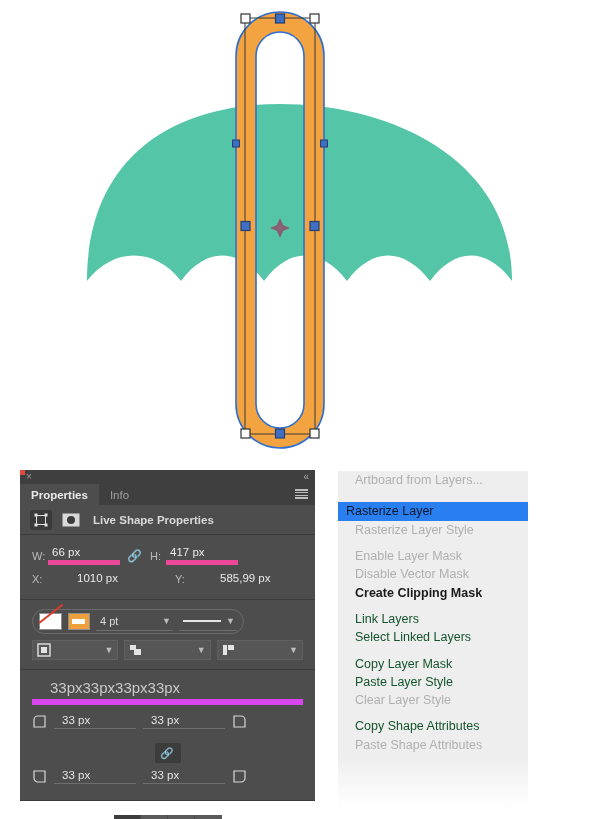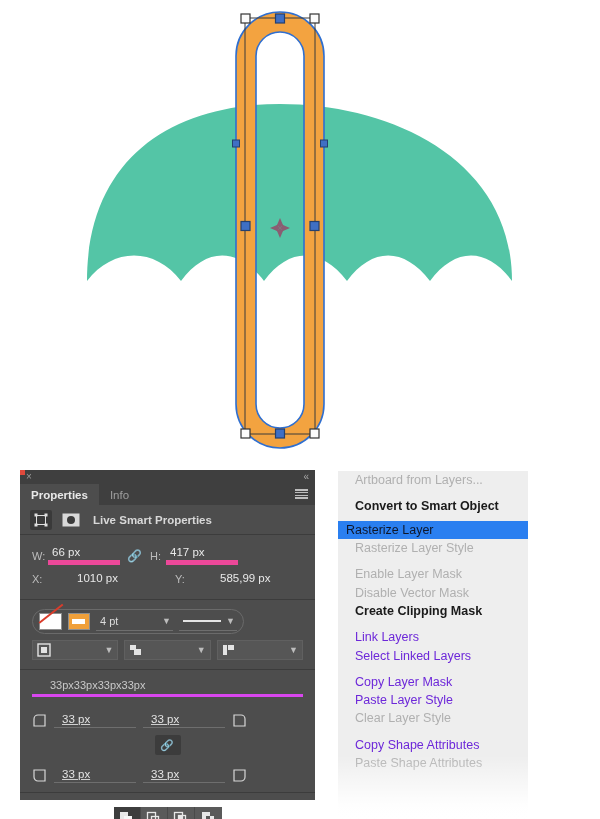--- a/index.html
+++ b/index.html
@@ -113,24 +113,24 @@
   .caret { color: #bdbdbd; font-size: 9px; }
 
   .opt-row { display: flex; gap: 6px; margin-top: 6px; }
   .opt {
     flex: 1; height: 20px; background: #565656; border: 1px solid #606060;
     display: flex; align-items: center; justify-content: space-between;
     padding: 0 4px;
   }
 
   .radius-preview {
-    color: #c9c9c9; font-size: 11px;
-    border-bottom: 3px solid #d946ef; padding: 0 0 3px 18px; margin-bottom: 9px;
-  }
-  .radius-row { display: flex; align-items: flex-end; gap: 7px; height: 22px; text-decoration: underline; }
+    color: #c9c9c9; font-size: 15px;
+    border-bottom: 6px solid #d946ef; padding: 0 0 3px 18px; margin-bottom: 9px;
+  }
+  .radius-row { display: flex; align-items: flex-start; gap: 7px; height: 22px; }
   .corner-ico { width: 15px; height: 15px; }
   .rfield {
     color: #e4e4e4; font-size: 11.5px;
     border-bottom: 1px solid #6e6e6e; padding: 0 4px 2px 8px;
     width: 82px; display: inline-block;
   }
   .chain-btn {
     width: 26px; height: 20px; background: #3c3c3c; border-radius: 2px;
     display: flex; align-items: center; justify-content: center;
     color: #d2d2d2; font-size: 11px; margin: 7px auto 6px auto;
@@ -155,21 +155,21 @@
     font-size: 12.5px;
     overflow: hidden;
   }
   #context-menu::after {
     content: ""; position: absolute; left: 0; bottom: 0;
     width: 100%; height: 64px; pointer-events: none;
     background: linear-gradient(to bottom, rgba(238,238,238,0) 0%, rgba(255,255,255,0.97) 80%, #fff 100%);
   }
   .mi {
     height: 18.3px; display: flex; align-items: center;
-    padding-left: 17px; color: #6d28d9; white-space: nowrap;
+    padding-left: 17px; color: #14532d; white-space: nowrap;
   }
   .mi.dim { color: #b0b0b0; }
   .mi.bold { font-weight: bold; color: #1a1a1a; }
   .mi.hl { background: #2a7ff0; color: #0f172a; font-weight: normal; padding-left: 8px; }
   .sep { height: 8px; }
   .mgap { height: 5px; }
 </style>
 </head>
 <body>
 
@@ -272,21 +272,21 @@
           <rect x="0.5" y="10.5" width="3" height="3" fill="#e0e0e0"></rect>
           <rect x="10.5" y="10.5" width="3" height="3" fill="#e0e0e0"></rect>
         </svg>
       </div>
       <div class="icon-box">
         <svg width="18" height="14" viewBox="0 0 18 14">
           <rect x="0.5" y="0.5" width="17" height="13" fill="#d9d9d9"></rect>
           <circle cx="9" cy="7" r="4" fill="#3b3b3b"></circle>
         </svg>
       </div>
-      <span class="panel-title">Live Smart Properties</span>
+      <span class="panel-title">Live Shape Properties</span>
     </div>
 
     <div class="sec">
       <div class="field-row">
         <span class="lbl">W:</span>
         <span class="num">66 px</span>
         <span class="link-chain">🔗</span>
         <span class="lbl">H:</span>
         <span class="num">417 px</span>
       </div>
@@ -398,21 +398,20 @@
             <rect x="5" y="5" width="4" height="4" fill="#5a5a5a"></rect>
           </svg>
         </div>
       </div>
     </div>
   </div>
 
   <div id="context-menu">
       <div class="mi dim">Artboard from Layers...</div>
       <div class="sep"></div>
-      <div class="mi bold">Convert to Smart Object</div>
       <div class="mgap"></div>
       <div class="mi hl">Rasterize Layer</div>
       <div class="mi dim">Rasterize Layer Style</div>
       <div class="sep"></div>
       <div class="mi dim">Enable Layer Mask</div>
       <div class="mi dim">Disable Vector Mask</div>
       <div class="mi bold">Create Clipping Mask</div>
       <div class="sep"></div>
       <div class="mi">Link Layers</div>
       <div class="mi">Select Linked Layers</div>

